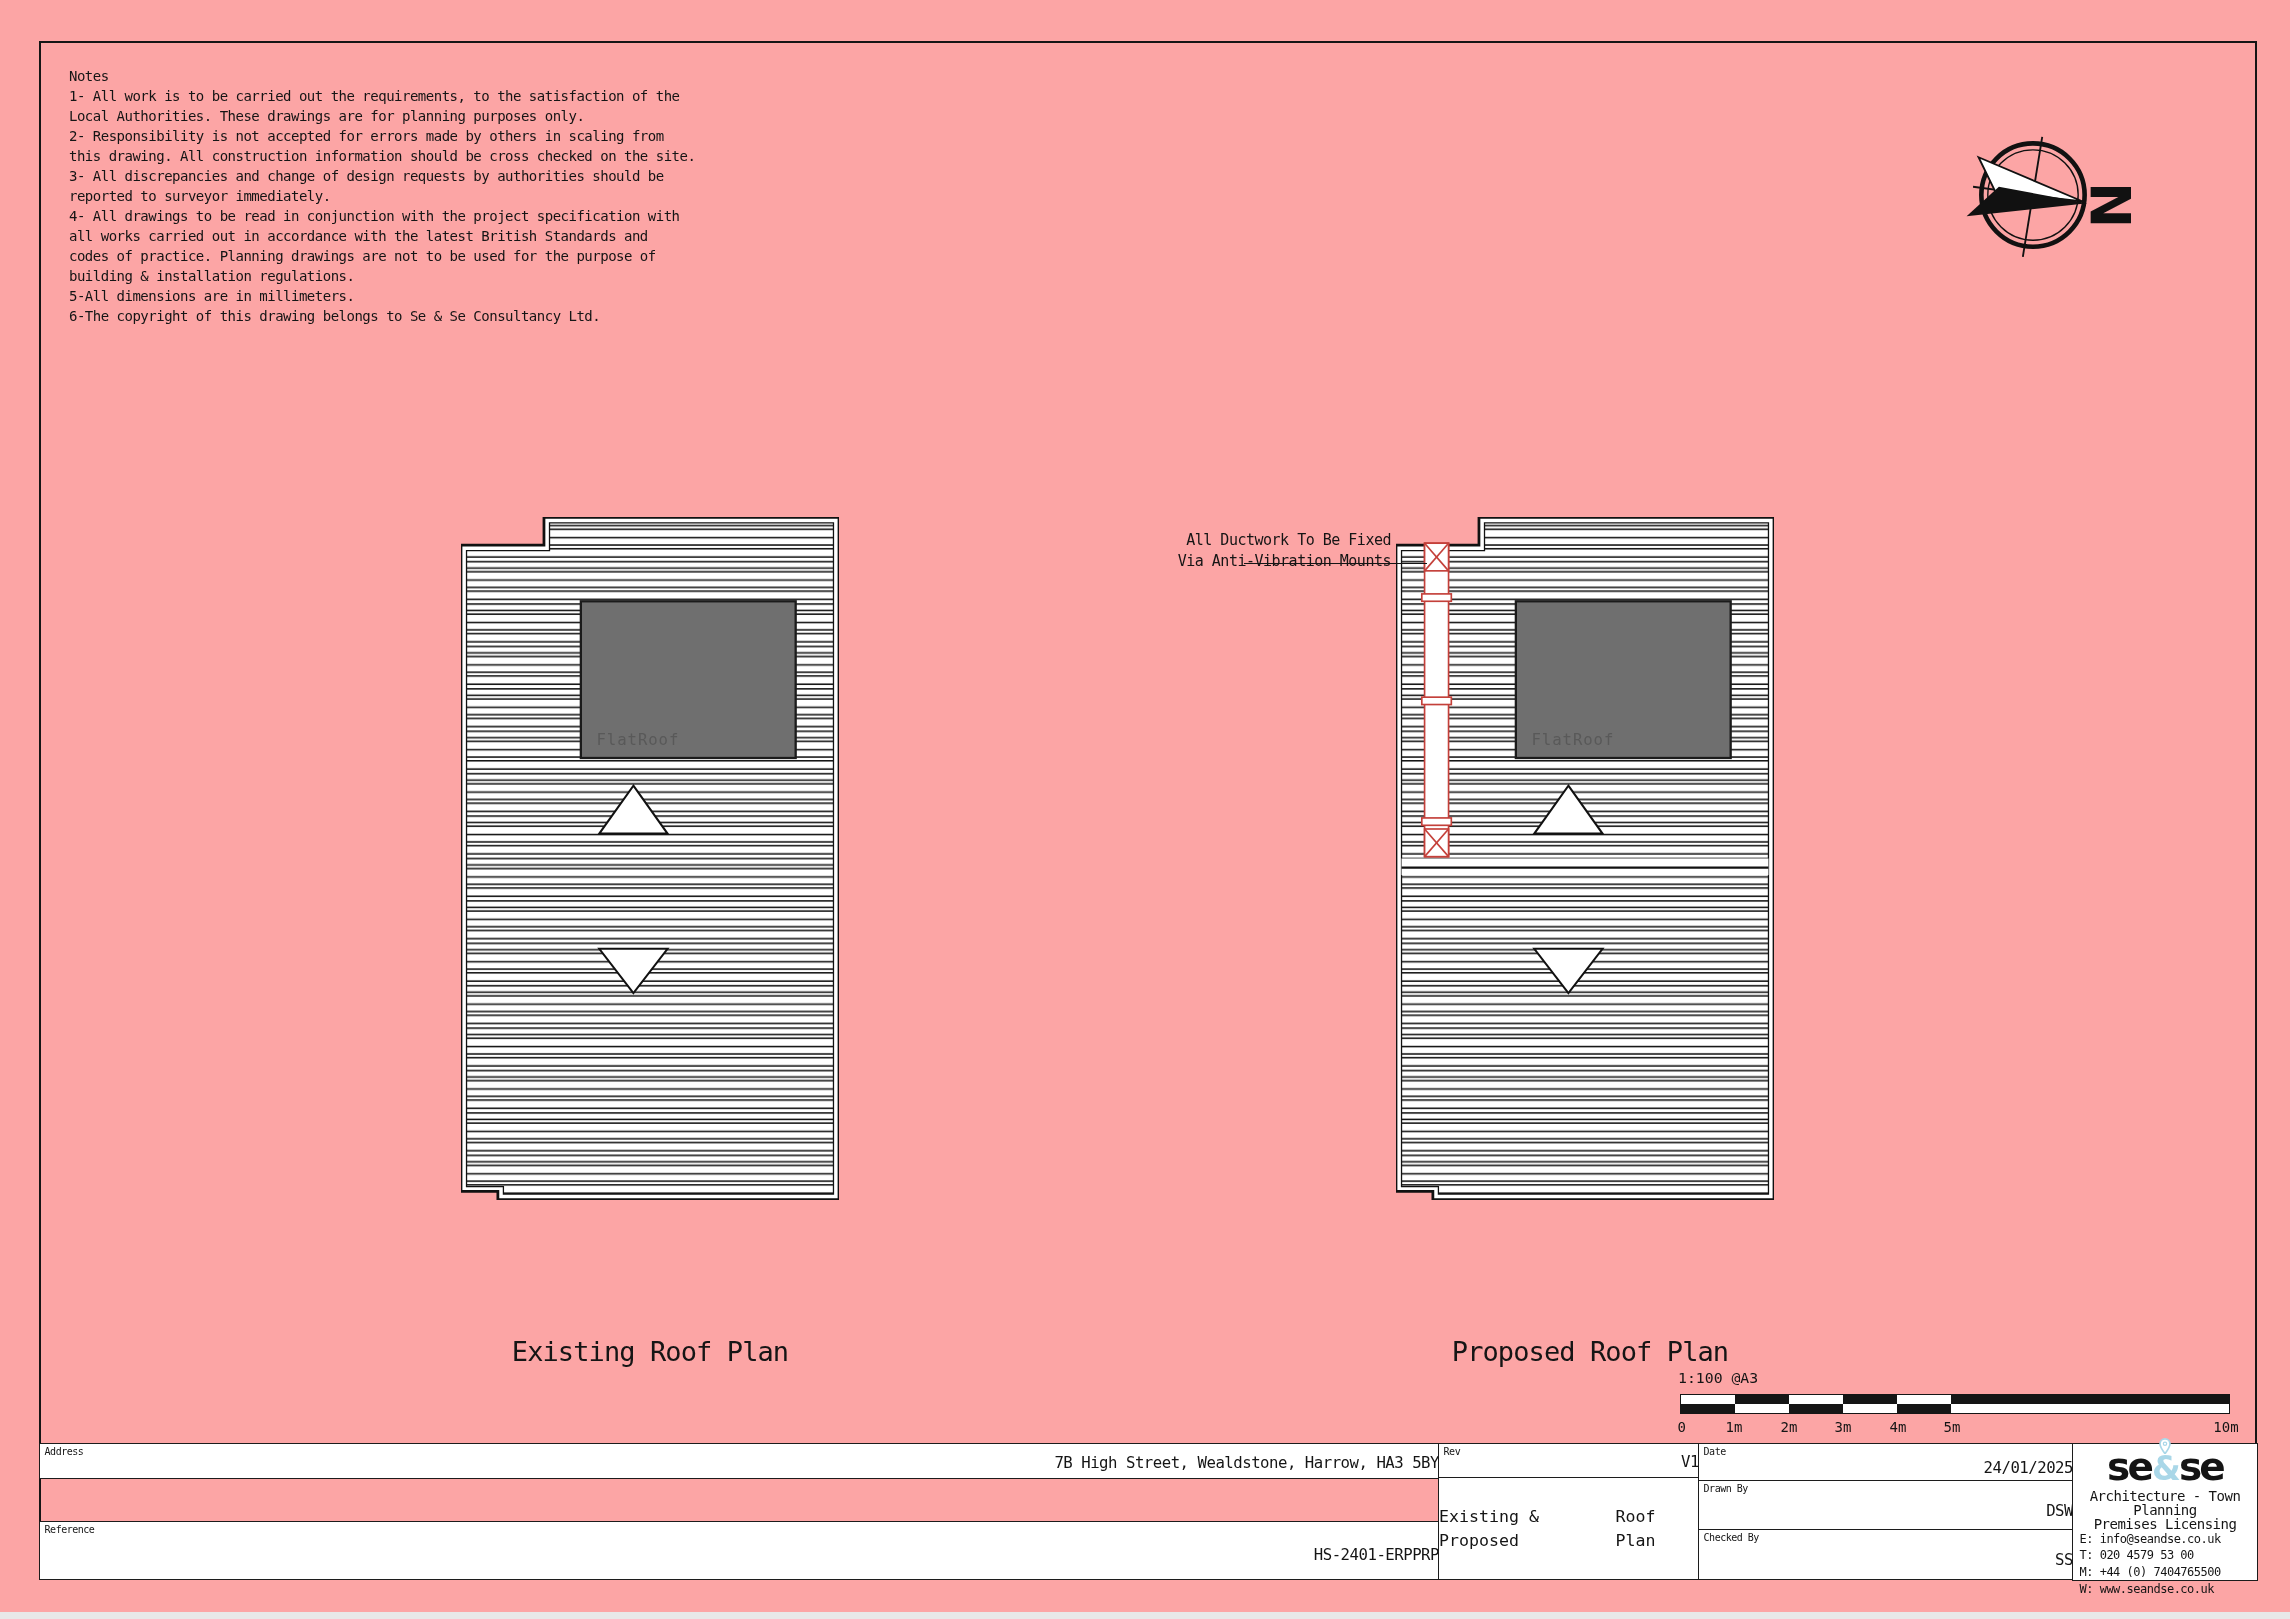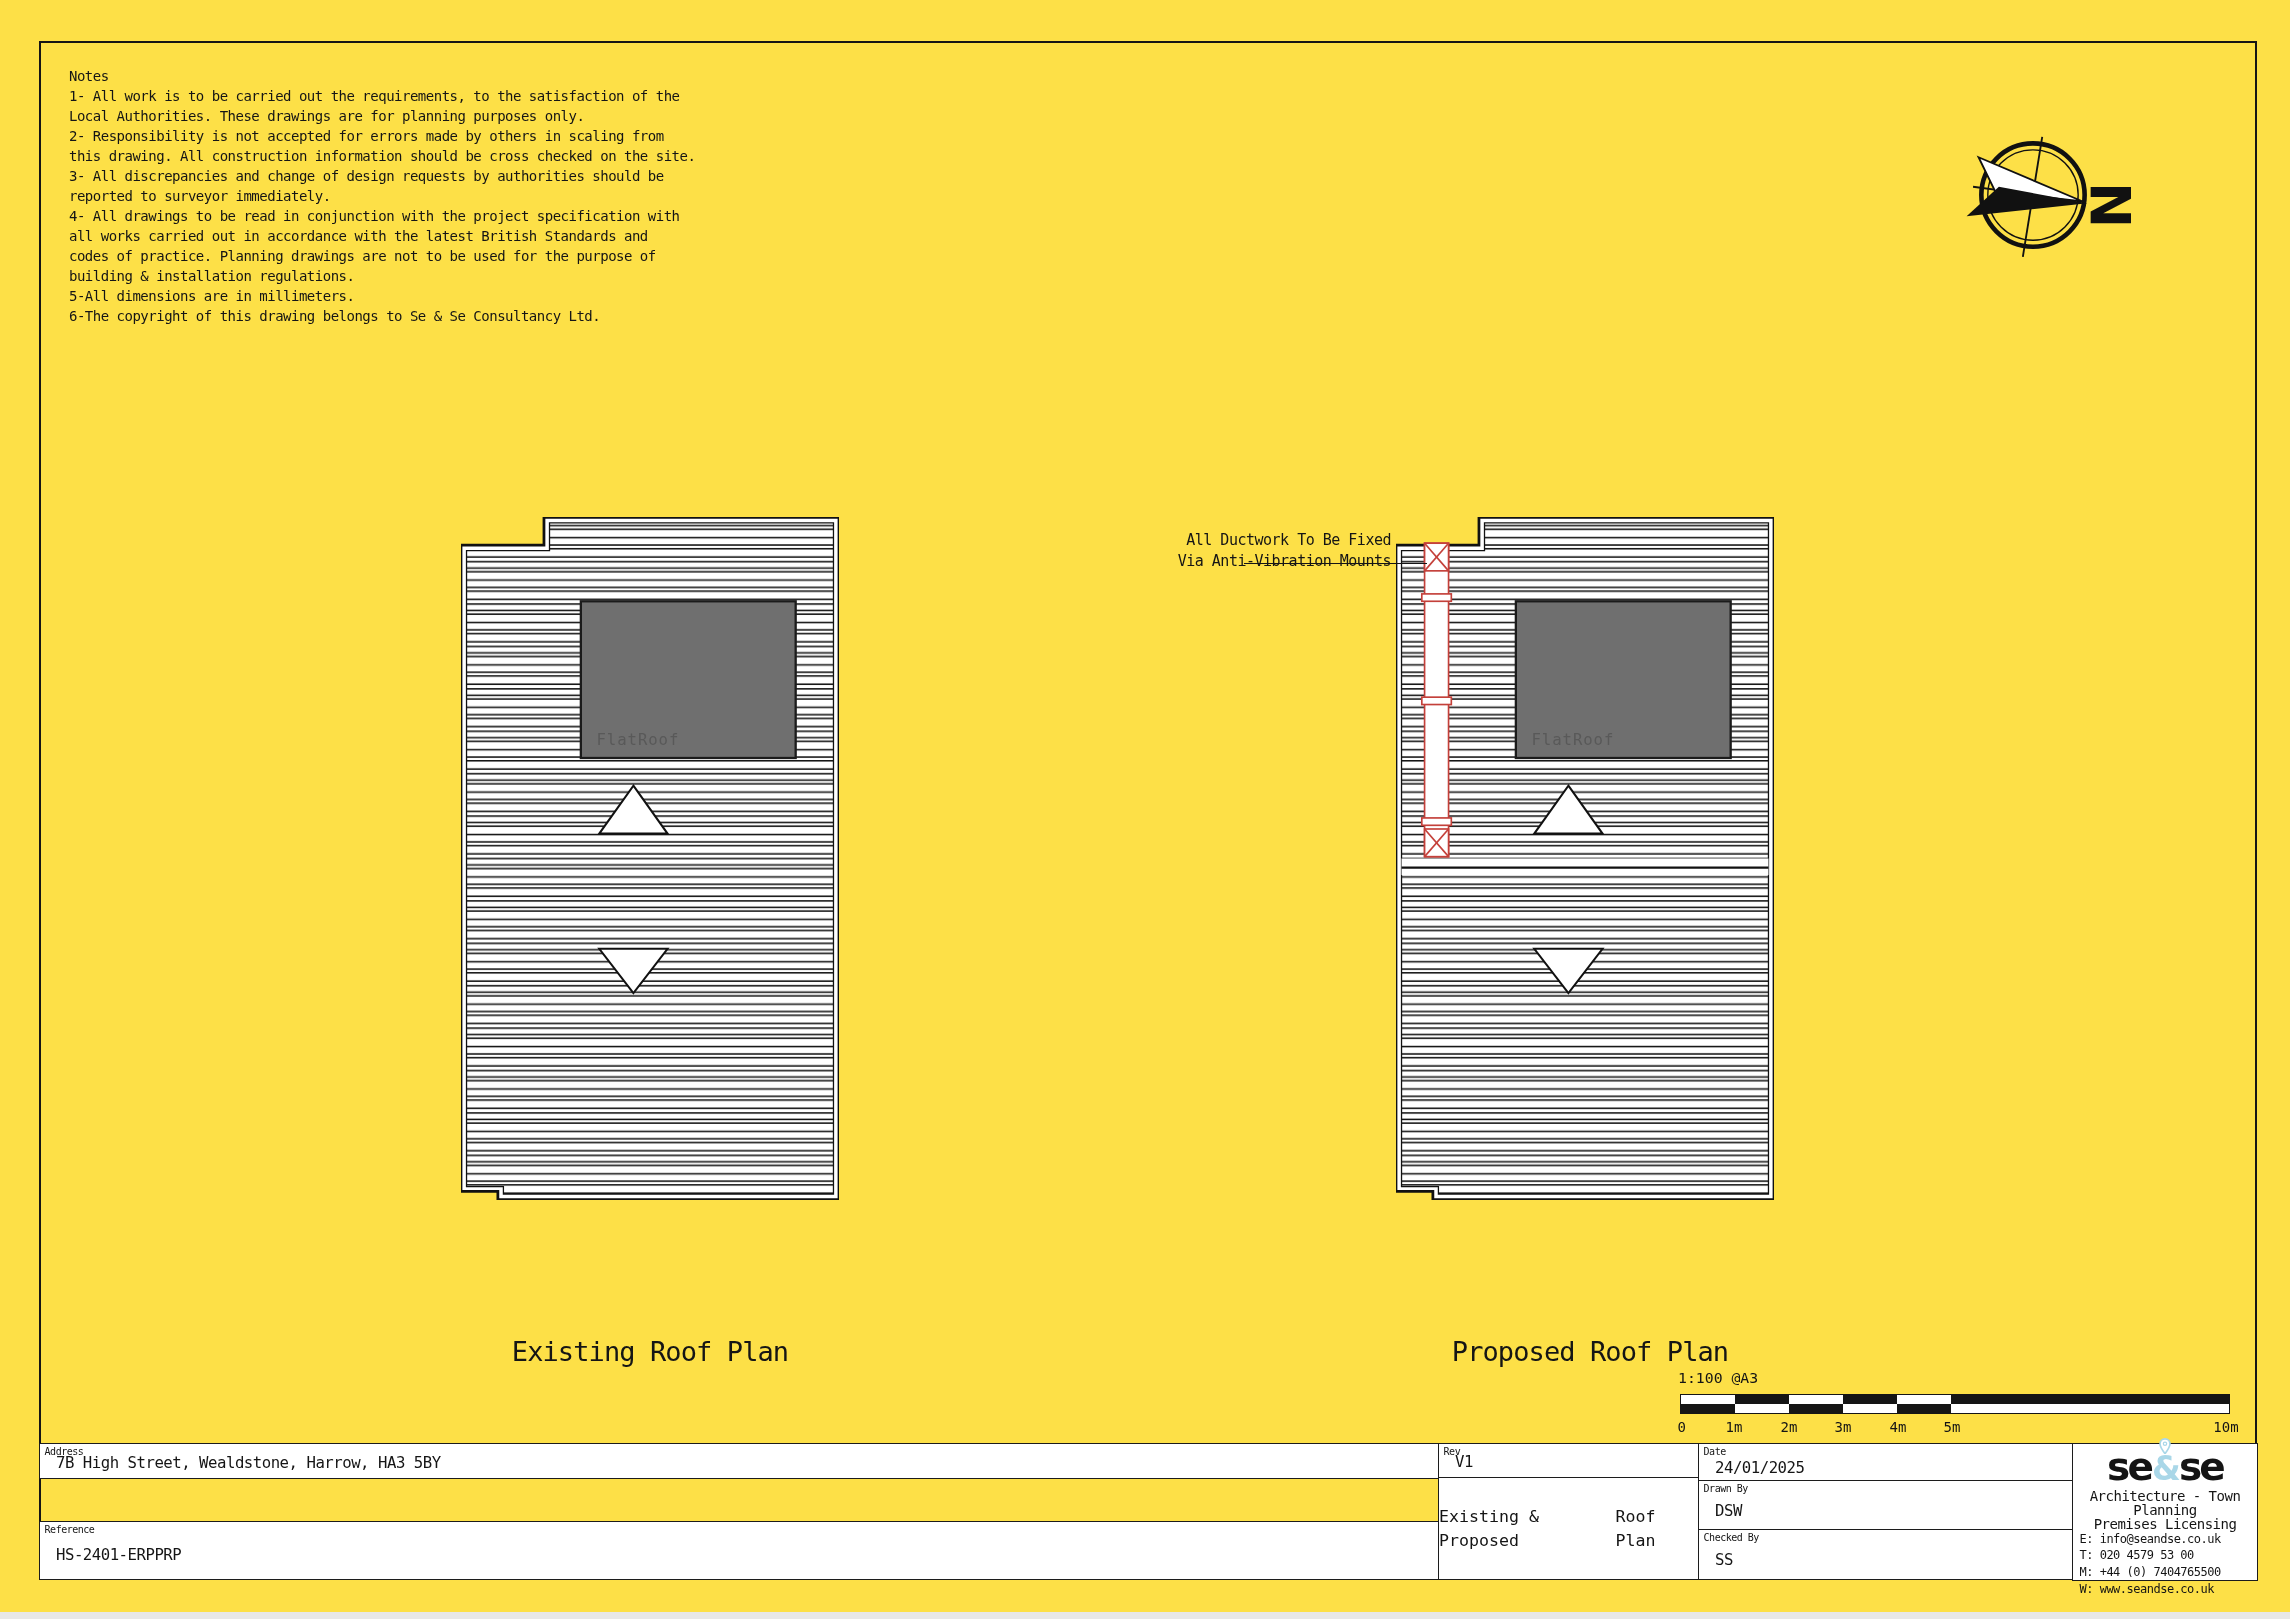--- a/index.html
+++ b/index.html
@@ -1,16 +1,16 @@
 <!DOCTYPE html>
 <html style="--line: #151515; --duct_red: #c4403a; --flat_roof: #6f6f6f; --logo_blue: #a9d7e8;font-size:14.8px"><head>
 <meta charset="utf-8">
 <style>
   html,body{margin:0;padding:0;background:#e8e8e8;}
-  .page{position:relative;width:2291px;height:1612px;background:#fde047;overflow:hidden;
+  .page{position:relative;width:2291px;height:1612px;background:#fca5a5;overflow:hidden;
         font-family:"DejaVu Sans Mono", monospace;color:var(--line);}
   .abs{position:absolute;}
   .frame{position:absolute;left:39px;top:41px;width:2218px;height:1538px;border:2.3px solid var(--line);box-sizing:border-box;}
 
   
   .notes{position:absolute;left:69px;top:66px;font-size:14px;line-height:20px;letter-spacing:-0.5px;white-space:nowrap;}
 
   
   .plan-title{position:absolute;width:378px;text-align:center;font-size:27px;letter-spacing:-0.9px;}
 
@@ -28,21 +28,21 @@
   .sb-ticks{position:absolute;left:1680px;top:1419px;width:550px;height:18.5px;font-size:14px;}
   .sb-tick{position:absolute;transform:translateX(-50%);}
   .sb-tick:nth-child(1){left:1.8px;} .sb-tick:nth-child(2){left:54px;}
   .sb-tick:nth-child(3){left:109px;} .sb-tick:nth-child(4){left:163px;}
   .sb-tick:nth-child(5){left:218px;} .sb-tick:nth-child(6){left:272px;}
   .sb-tick:nth-child(7){left:546px;}
 
   
   .tb-cell{position:absolute;border:1.8px solid #1c1c1c;box-sizing:border-box;background:#fff;}
   .tb-label{position:absolute;left:4.6px;top:1.8px;font-size:10px;letter-spacing:-0.5px;}
-  .tb-value{position:absolute;left:16px;right:0;text-align:left;font-size:15.7px;letter-spacing:-0.5px;}
+  .tb-value{position:absolute;left:8px;right:0;text-align:right;font-size:15.7px;letter-spacing:-0.5px;}
   .tb-title-cell{display:flex;flex-direction:row;justify-content:center;align-items:center;font-size:16.6px;line-height:24px;}
 
   
   .logo-cell{display:flex;flex-direction:column;align-items:stretch;padding-top:1.8px;}
   .wordmark{text-align:center;font-family:"DejaVu Sans",sans-serif;font-weight:bold;font-size:39px;line-height:41px;letter-spacing:-2.8px;color:#141414;}
   .wordmark .amp{position:relative;color:var(--logo_blue);font-size:33px;padding:0 0.9px;}
   .wordmark .amp svg{position:absolute;left:50%;top:-11px;transform:translateX(-50%);}
   .tagline{text-align:center;font-size:14px;line-height:14px;letter-spacing:-0.5px;}
   .contact{font-size:12px;line-height:16.6px;letter-spacing:-0.5px;padding-left:6.5px;}
 </style>

